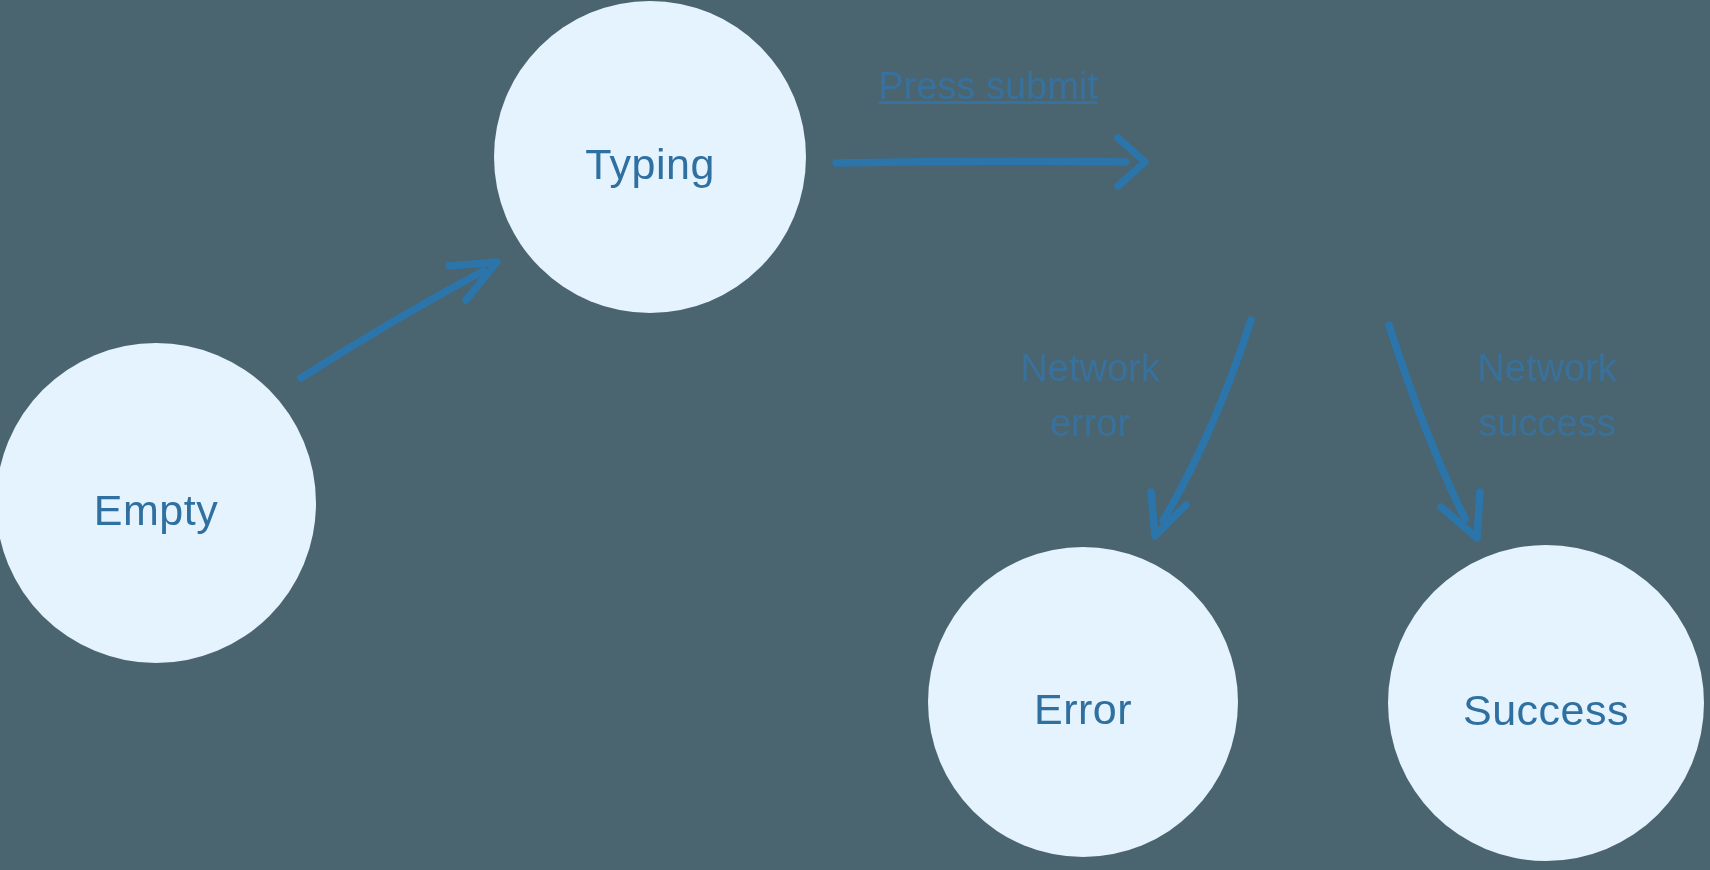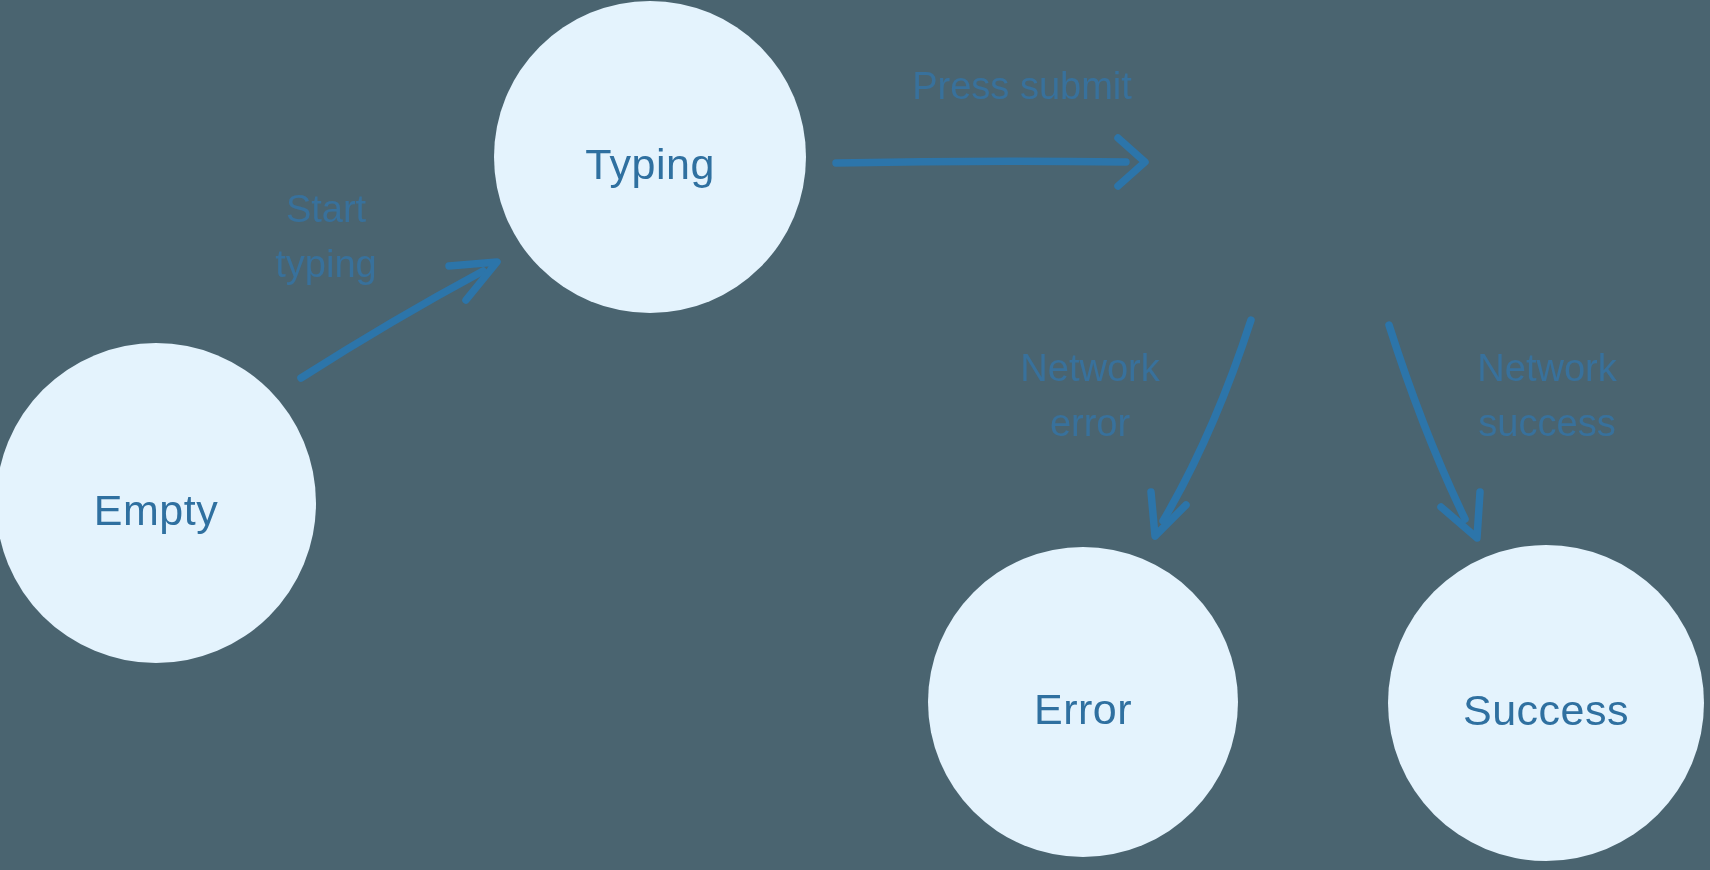--- a/index.html
+++ b/index.html
@@ -54,21 +54,21 @@
     position: absolute;
     text-align: center;
     color: #38719C;
     font-size: 38px;
     font-weight: 500;
     line-height: 55px;
     white-space: nowrap;
   }
   .edge-label span { display: block; }
   #edge-label-start-typing    { left: 206px;  top: 182px; width: 240px; }
-  #edge-label-press-submit    { left: 862px;  top: 59px;  width: 320px; }
+  #edge-label-press-submit    { left: 828px;  top: 59px;  width: 320px; text-decoration: underline; }
   #edge-label-network-error   { left: 970px;  top: 341px; width: 240px; }
   #edge-label-network-success { left: 1427px; top: 341px; width: 240px; }
 </style>
 </head>
 <body>
 
 <div id="canvas">
 
   <svg id="arrow-layer" viewBox="0 0 1710 870" aria-hidden="true">
     <g>
@@ -95,24 +95,20 @@
   <div class="node" id="node-typing">
     <span class="node-label">Typing</span>
   </div>
   <div class="node" id="node-error">
     <span class="node-label">Error</span>
   </div>
   <div class="node" id="node-success">
     <span class="node-label">Success</span>
   </div>
 
-  <div class="edge-label" id="edge-label-start-typing">
-    <span>Start</span>
-    <span>typing</span>
-  </div>
   <div class="edge-label" id="edge-label-press-submit">
     <span>Press submit</span>
   </div>
   <div class="edge-label" id="edge-label-network-error">
     <span>Network</span>
     <span>error</span>
   </div>
   <div class="edge-label" id="edge-label-network-success">
     <span>Network</span>
     <span>success</span>

